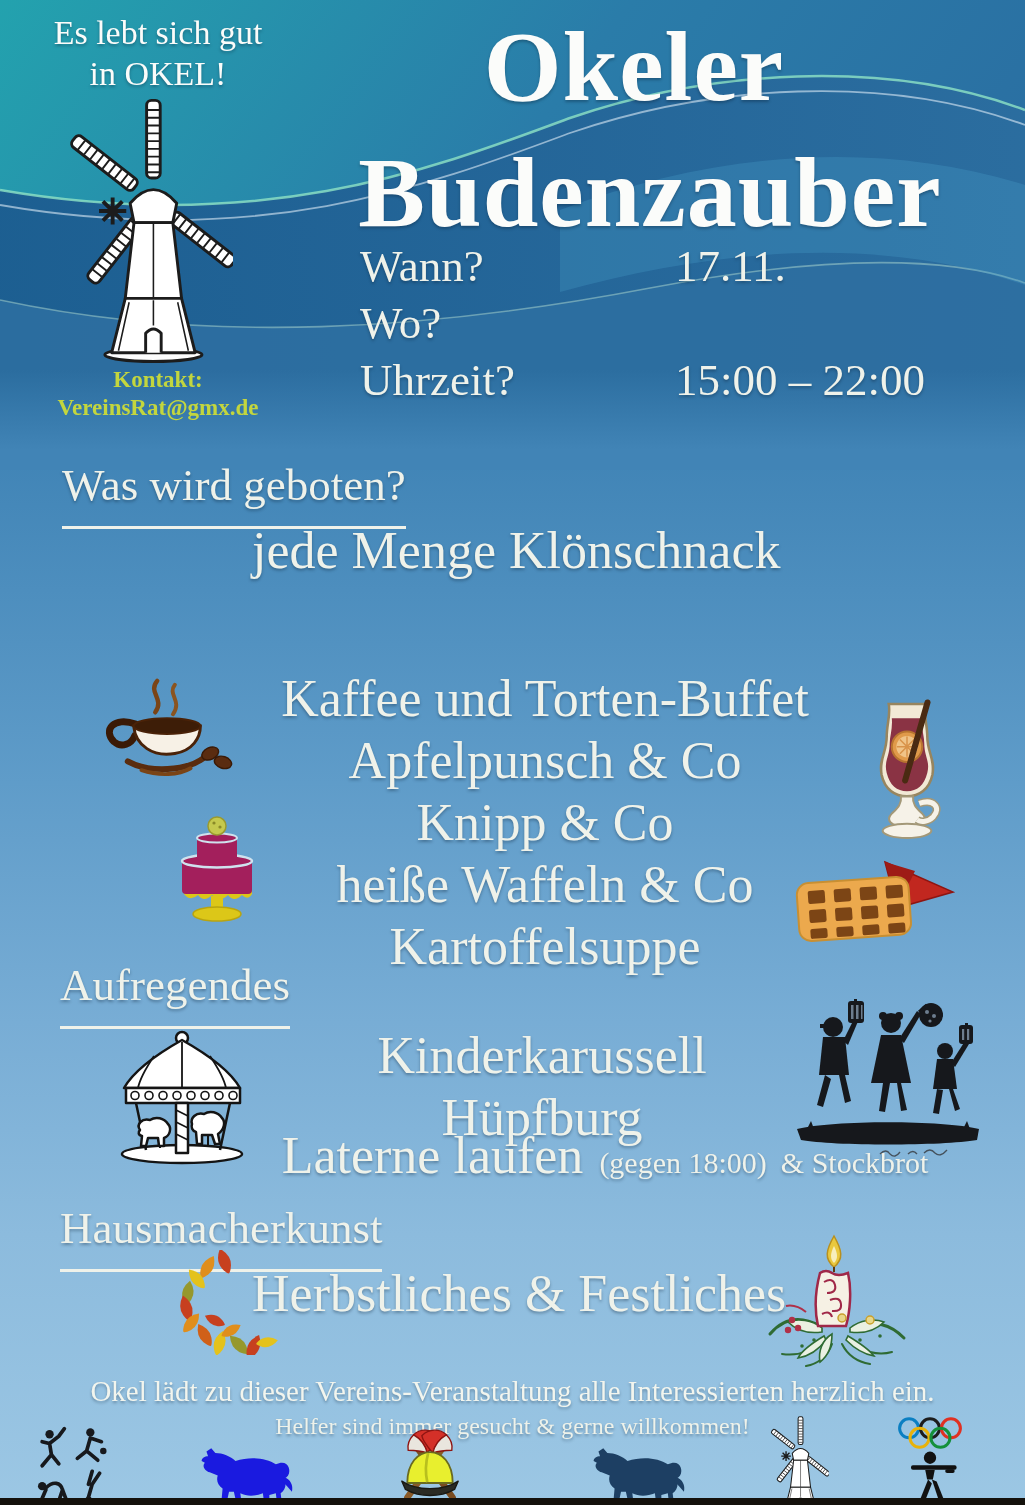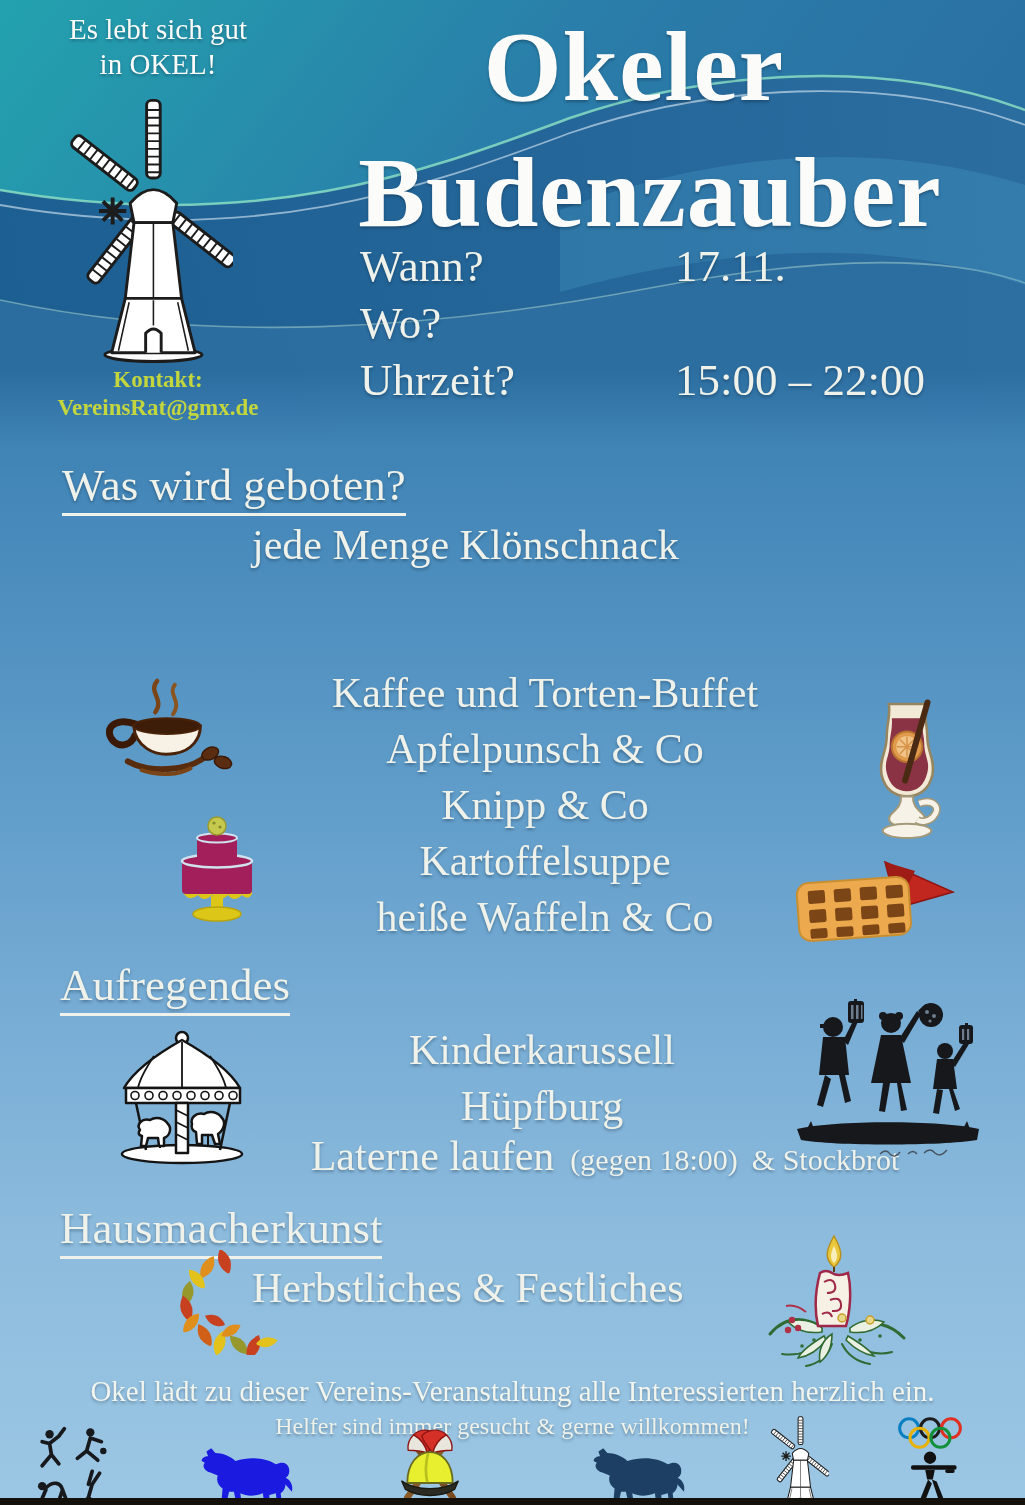--- a/index.html
+++ b/index.html
@@ -4,24 +4,24 @@
 <style>
   html,body{margin:0;padding:0;background:#555;}
   .poster{
     position:relative;width:1025px;height:1505px;overflow:hidden;
     font-family:"Liberation Serif","DejaVu Serif",serif;
     background:linear-gradient(180deg,#2a6b9e 0%,#4084b6 30%,#5f9cc9 52%,#78add5 68%,#8cbbdd 82%,#9cc7e4 100%);
     color:#eff2ea;
   }
   .abs{position:absolute;}
   .txt{text-shadow:0 2px 3px rgba(10,30,50,.35);}
-  .heading{font-size:45px;line-height:1.15;border-bottom:3px solid #eff2ea;padding-bottom:1px;display:inline-block;}
-  .item45{font-size:42px;line-height:56px;}
+  .heading{font-size:45px;line-height:1.15;border-bottom:3px solid #eff2ea;padding-bottom:14px;display:inline-block;}
+  .item45{font-size:52px;line-height:56px;margin-top:6px;}
   .center{text-align:center;}
-  .slogan{font-size:29px;line-height:1.22;color:#fbfcfa;text-align:center;}
+  .slogan{font-size:34px;line-height:1.22;color:#fbfcfa;text-align:center;}
   .title-line{font-size:100px;line-height:110px;font-weight:bold;color:#fbfcfa;text-align:center;letter-spacing:1px;}
   .contact{font-size:23px;line-height:28px;color:#c3d63e;text-align:center;font-weight:bold;}
   .inforow{display:flex;font-size:45px;line-height:57px;}
   .inforow .q{width:315px;}
   .lantern-note{font-size:30px;}
   .footer1{font-size:29px;line-height:1.2;text-align:center;color:#f2f5ee;}
   .footer2{font-size:24px;line-height:1.2;text-align:center;color:#eef2ea;}
   svg{display:block;}
 </style>
 </head>
@@ -362,22 +362,22 @@
 
   <div class="abs txt" style="left:62px;top:460px;">
     <span class="heading">Was wird geboten?</span>
   </div>
   <div class="abs item45 txt" style="left:252px;top:517px;">jede Menge Klönschnack</div>
 
   <div class="abs center txt" style="left:135px;top:665px;width:820px;">
     <div class="item45">Kaffee und Torten-Buffet</div>
     <div class="item45">Apfelpunsch &amp; Co</div>
     <div class="item45">Knipp &amp; Co</div>
+    <div class="item45">heiße Waffeln &amp; Co</div>
     <div class="item45">Kartoffelsuppe</div>
-    <div class="item45">heiße Waffeln &amp; Co</div>
   </div>
 
   <svg class="abs" style="left:92px;top:675px" width="152" height="108" viewBox="0 0 150 110">
       <use href="#sym-coffee" width="150" height="110"></use>
     </svg>
   <svg class="abs" style="left:170px;top:810px" width="95" height="115" viewBox="0 0 95 115">
       <use href="#sym-cake" width="95" height="115"></use>
     </svg>
   <svg class="abs" style="left:856px;top:698px" width="102" height="142" viewBox="0 0 100 140">
       <use href="#sym-punch" width="100" height="140"></use>

